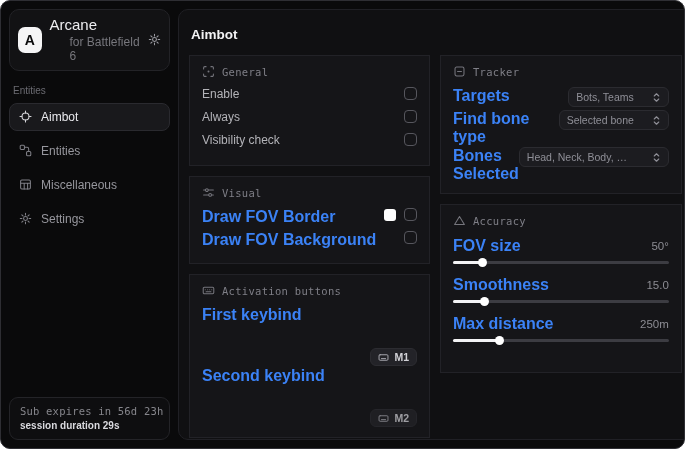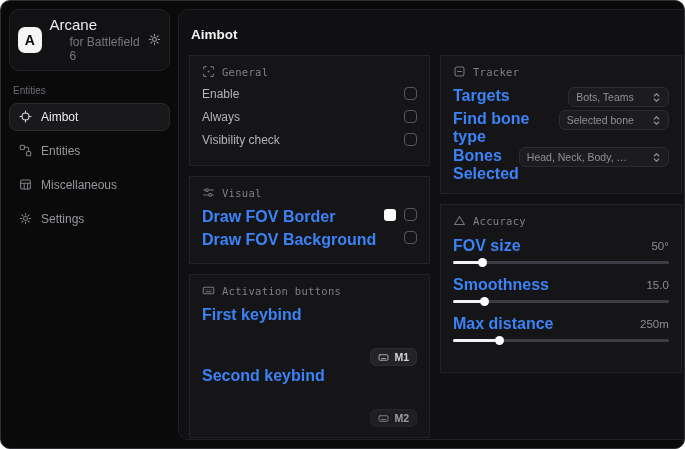--- a/index.html
+++ b/index.html
@@ -179,20 +179,24 @@
             <circle cx="8" cy="8" r="2.4"></circle>
             <path d="M8 1.6v2M8 12.4v2M1.6 8h2M12.4 8h2M3.5 3.5l1.4 1.4M11.1 11.1l1.4 1.4M12.5 3.5l-1.4 1.4M4.9 11.1l-1.4 1.4"></path>
           </svg>
         </span>
         <span>Settings</span>
       </div>
     </div>
 
     <div class="spacer"></div>
 
+    <div class="subbox">
+      <div class="sub-expires">Sub expires in 56d 23h</div>
+      <div class="sub-session">session duration 29s</div>
+    </div>
   </div>
 
   <div class="main-wrap">
     <div class="panel">
       <div class="page-title">Aimbot</div>
 
       <div class="cols">
 
         <div class="col-left">
 

